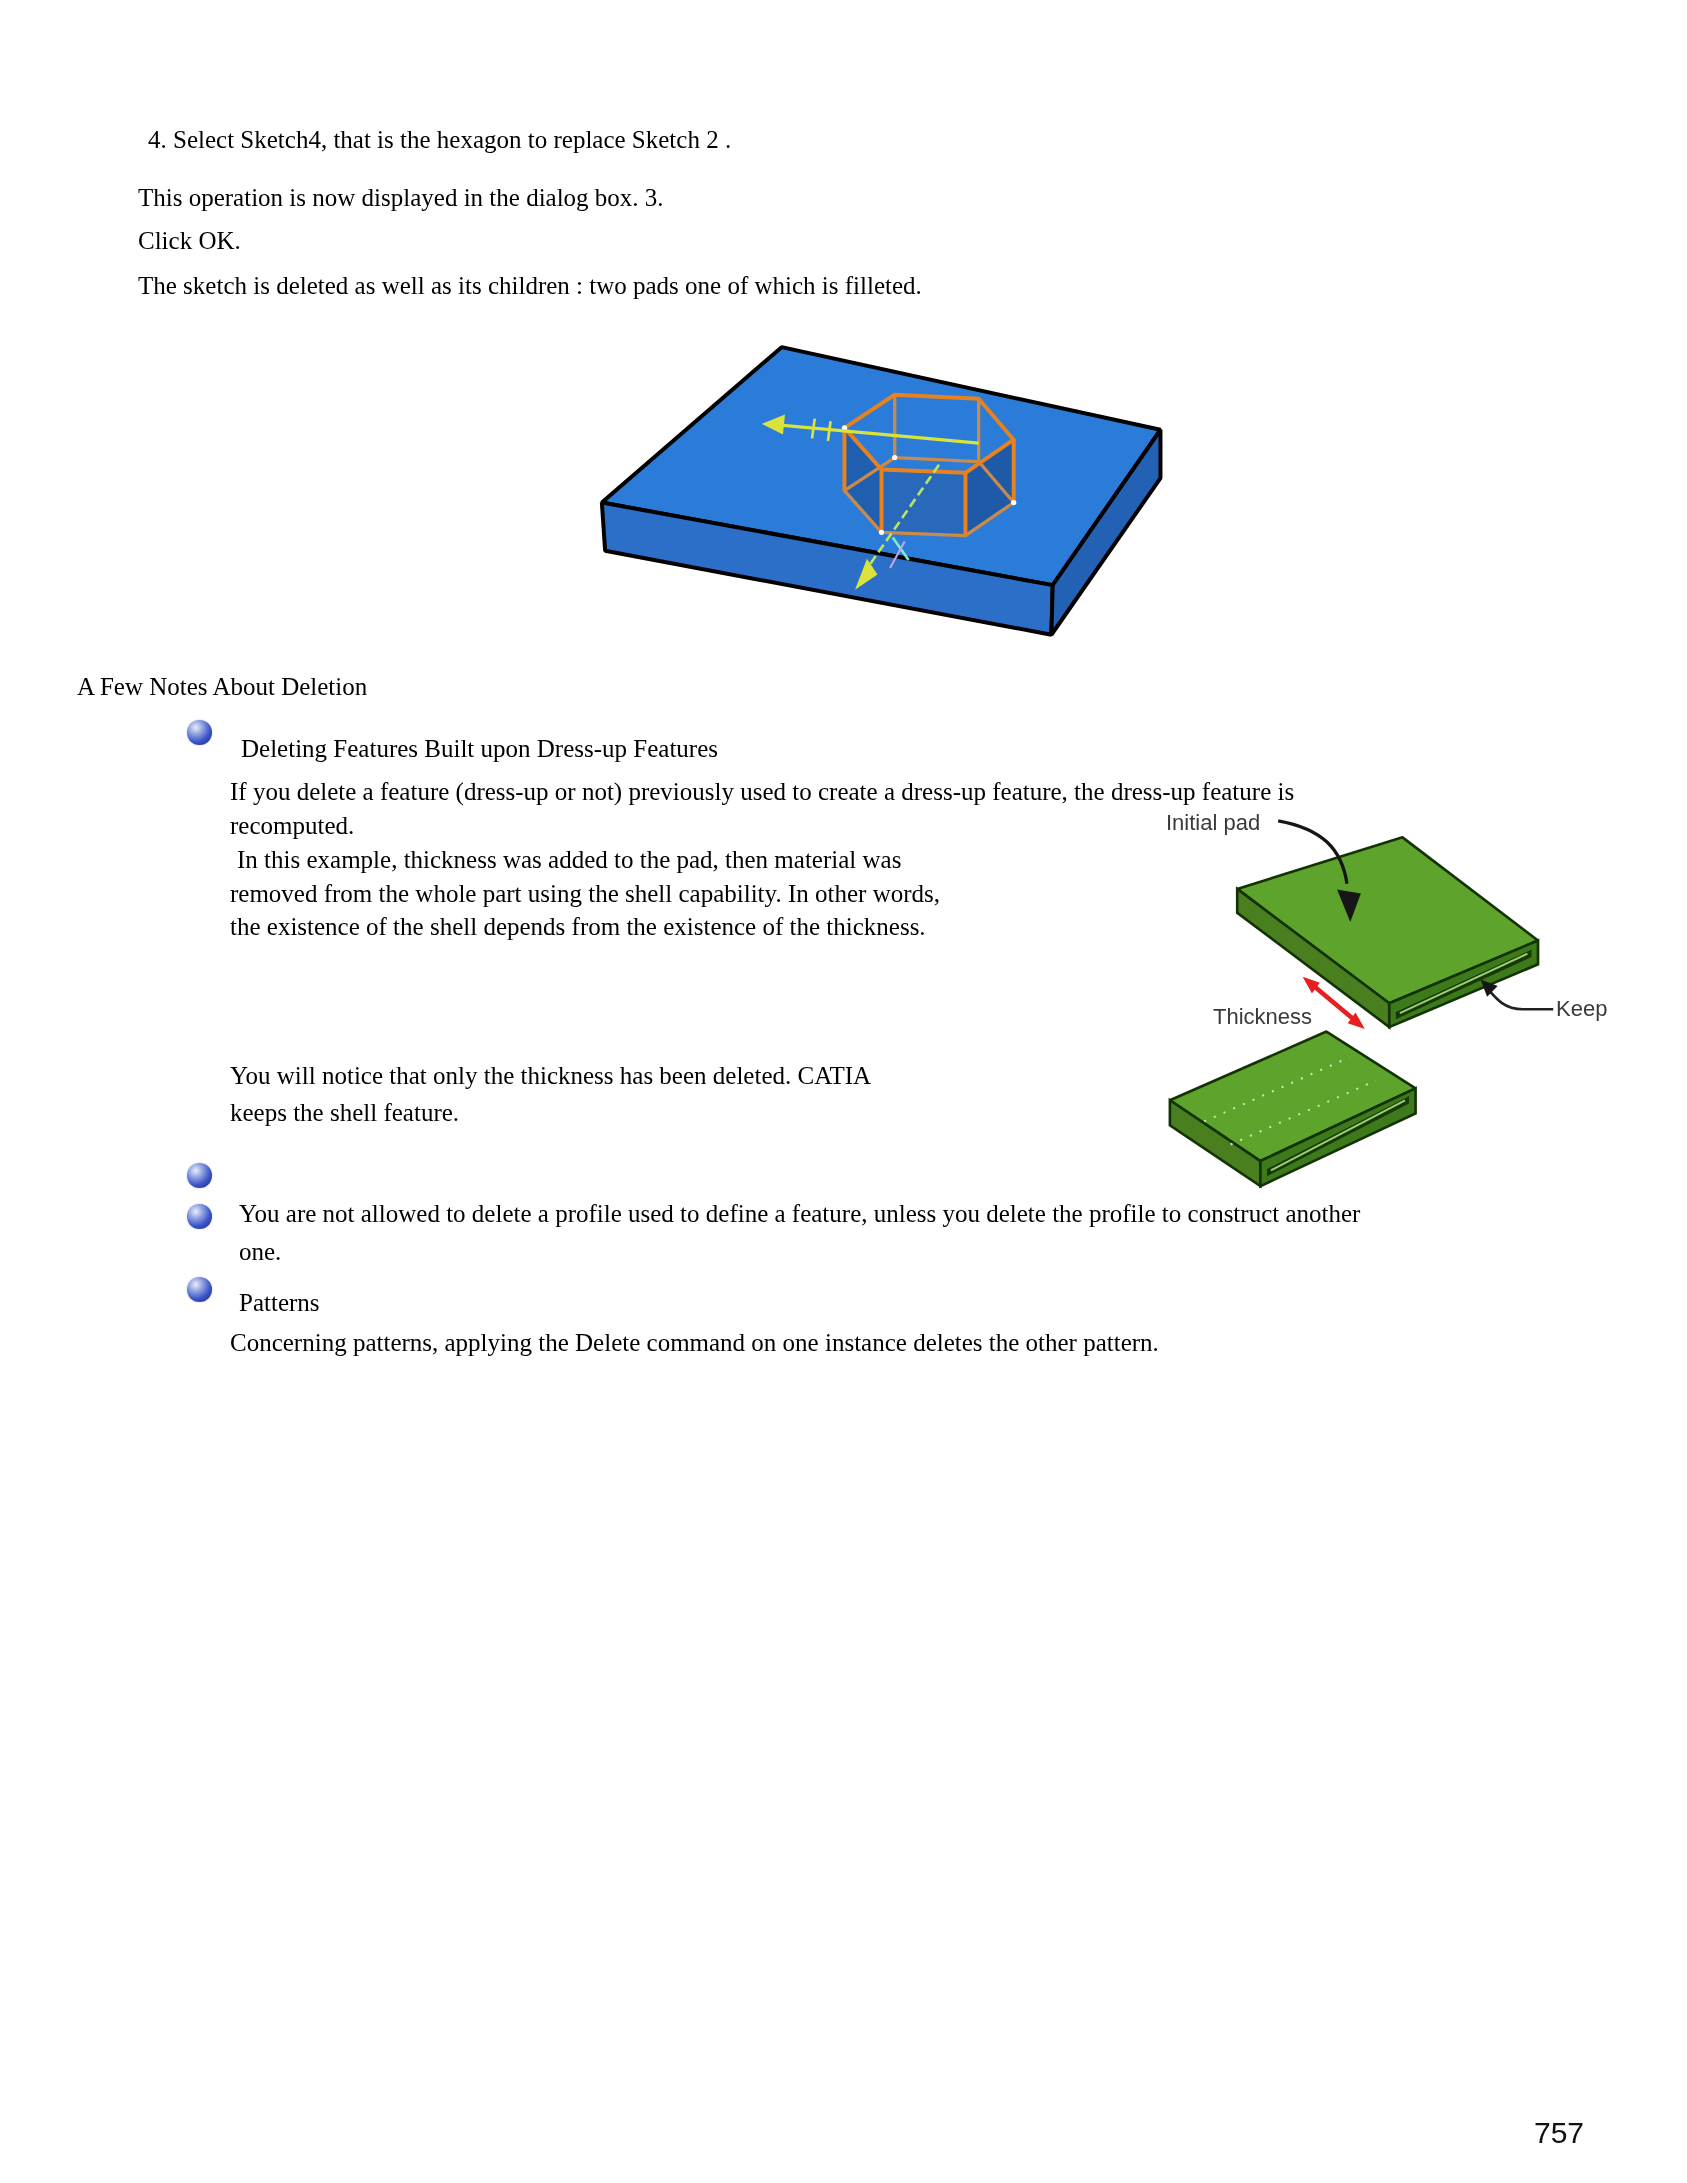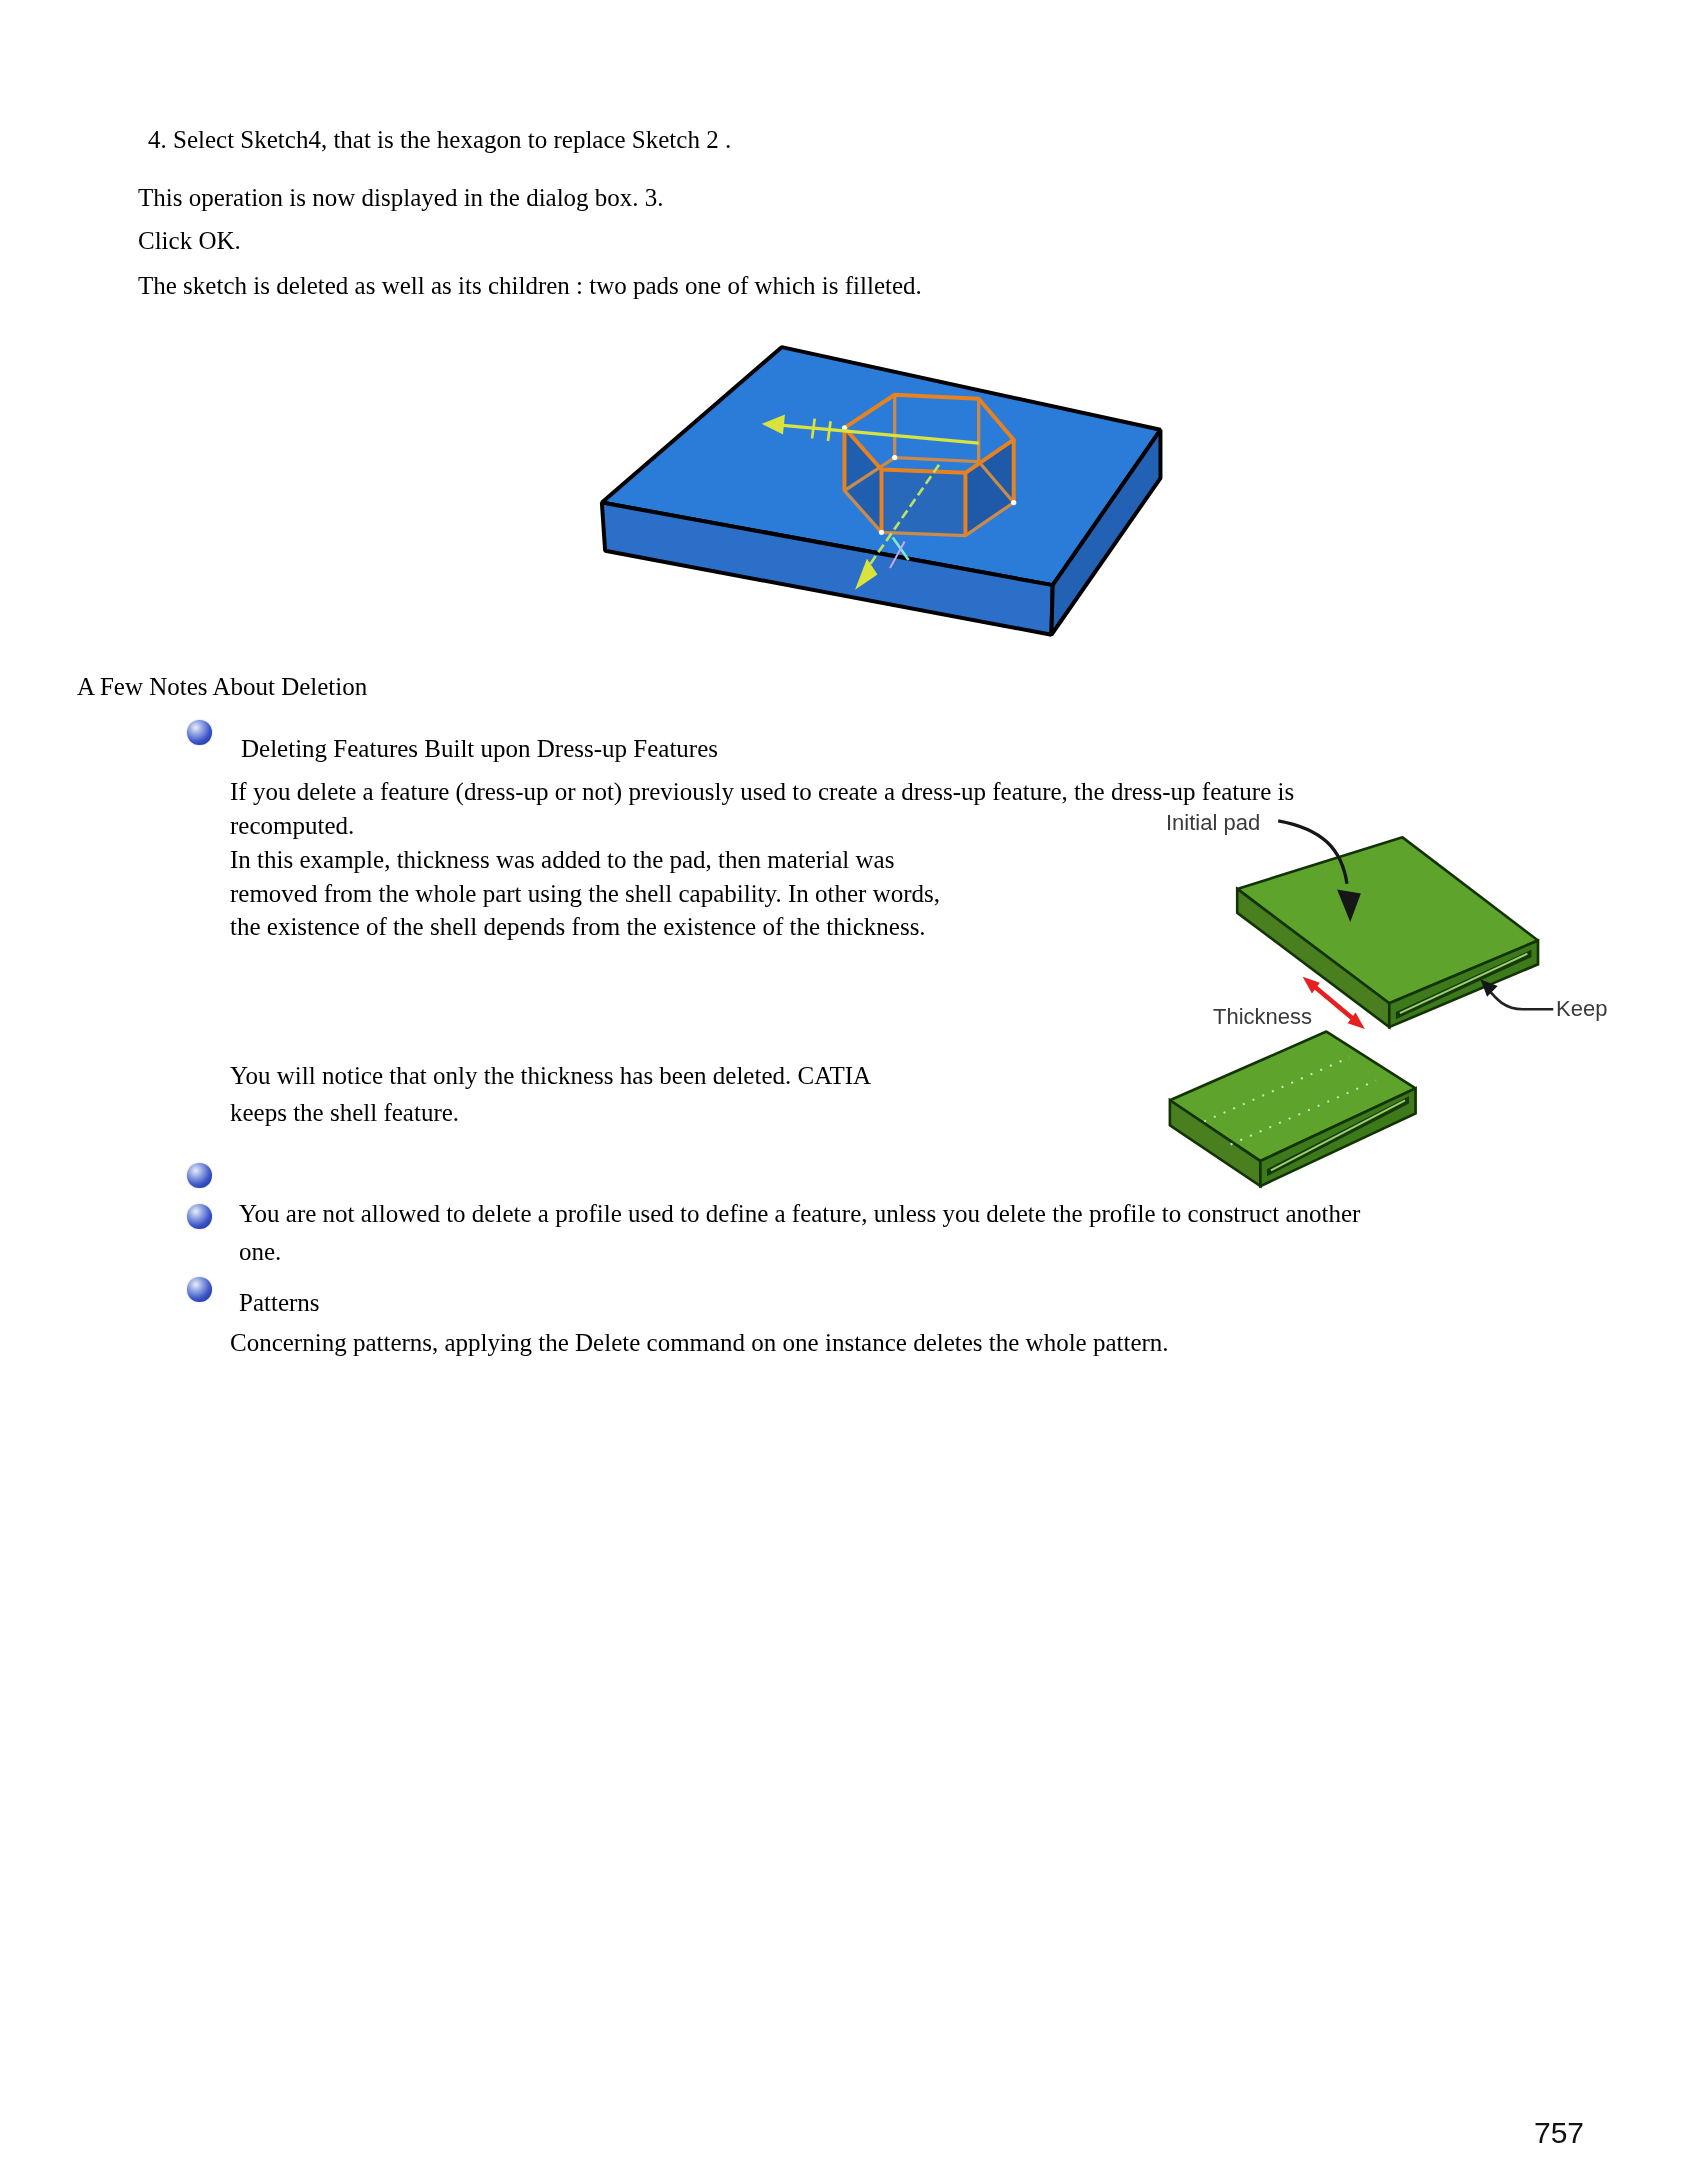--- a/index.html
+++ b/index.html
@@ -69,21 +69,21 @@
     </svg>
   </div>
 
   <div class="ln" style="left:77px;top:672px">A Few Notes About Deletion</div>
 
   <div class="ball" style="left:187px;top:720px"></div>
   <div class="ln bold" style="left:241px;top:718px">Deleting Features Built upon Dress-up Features</div>
 
   <div class="ln" style="left:230px;top:777px">If you delete a feature (dress-up or not) previously used to create a dress-up feature, the dress-up feature is</div>
   <div class="ln" style="left:230px;top:811px">recomputed.</div>
-  <div class="ln" style="left:230px;top:845px">In this example, thickness was added to the pad, then material was</div>
+  <div class="ln" style="left:237px;top:845px">In this example, thickness was added to the pad, then material was</div>
   <div class="ln" style="left:230px;top:879px">removed from the whole part using the shell capability. In other words,</div>
   <div class="ln" style="left:230px;top:912px">the existence of the shell depends from the existence of the thickness.</div>
 
   <div class="fig" style="left:1151px;top:801px;width:503px;height:238px">
     <svg width="503" height="238" viewBox="0 0 760 360">
       <polygon points="380,55 585,211 360,306 130,133" stroke="#143305" stroke-width="4" stroke-linejoin="bevel" fill="#5ea32c"></polygon>
       <polygon points="130,133 360,306 360,342 130,169" stroke="#143305" stroke-width="4" fill="#497f1f"></polygon>
       <polygon points="360,306 585,211 585,247 360,342" stroke="#143305" stroke-width="4" fill="#3c7a1a"></polygon>
       <polygon points="370,319 575,225 575,236 370,330" fill="#16380a"></polygon>
       <line x1="376" y1="321" x2="569" y2="231" stroke-width="3" stroke="#9ccf6e"></line>
@@ -126,18 +126,18 @@
 
   <div class="ball" style="left:187px;top:1163px"></div>
 
   <div class="ball" style="left:187px;top:1204px"></div>
   <div class="ln" style="left:239px;top:1199px">You are not allowed to delete a profile used to define a feature, unless you delete the profile to construct another</div>
   <div class="ln" style="left:239px;top:1237px">one.</div>
 
   <div class="ball" style="left:187px;top:1277px"></div>
   <div class="ln bold" style="left:239px;top:1272px">Patterns</div>
 
-  <div class="ln" style="left:230px;top:1328px">Concerning patterns, applying the Delete command on one instance deletes the whole pattern.</div>
+  <div class="ln" style="left:230px;top:1328px">Concerning patterns, applying the Delete command on one instance deletes the other pattern.</div>
 
   <div class="pageno" style="left:1534px;top:2116px">757</div>
 
 </div>
 
 
 </body></html>

